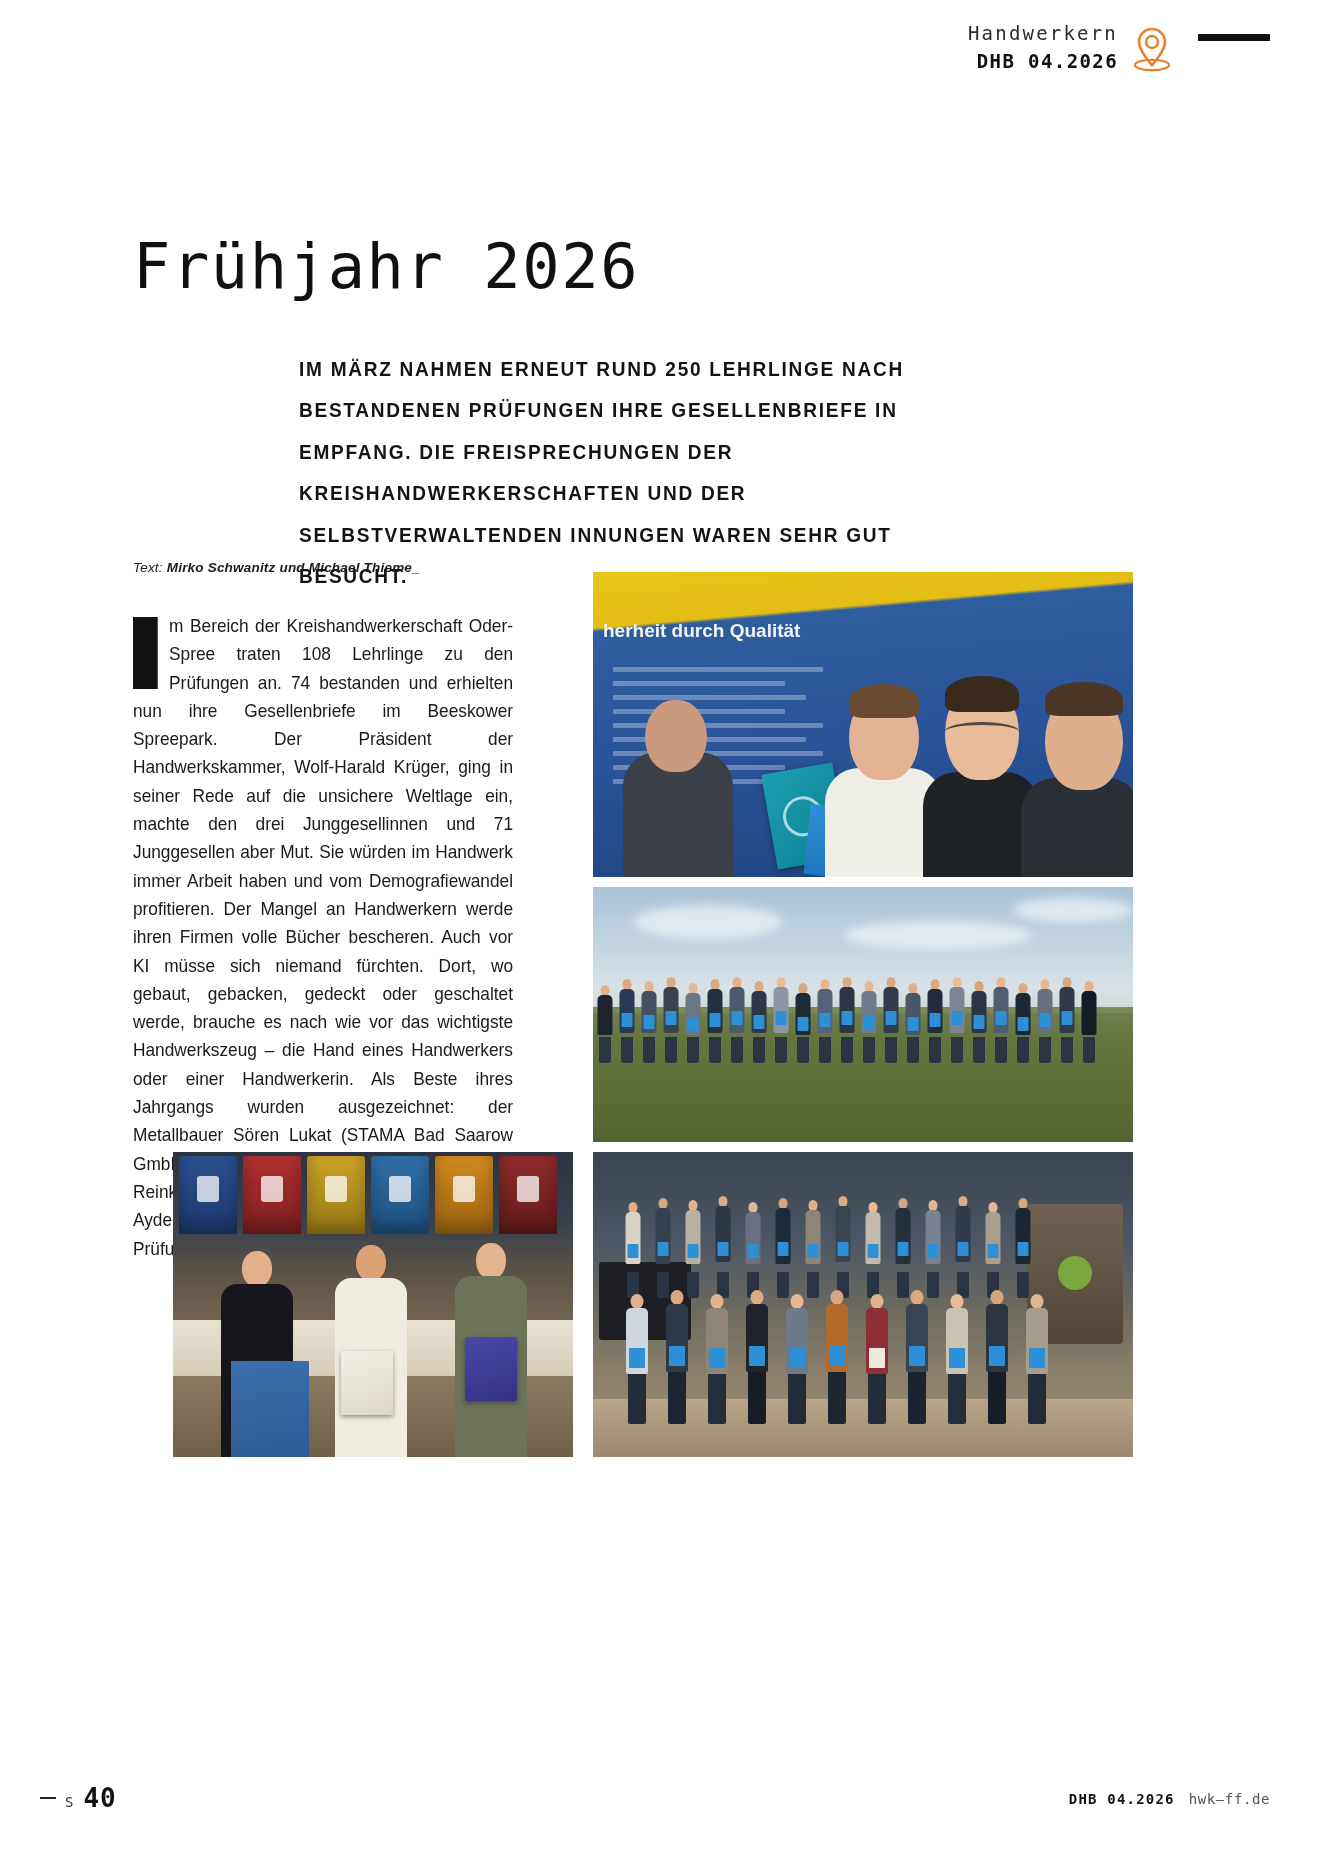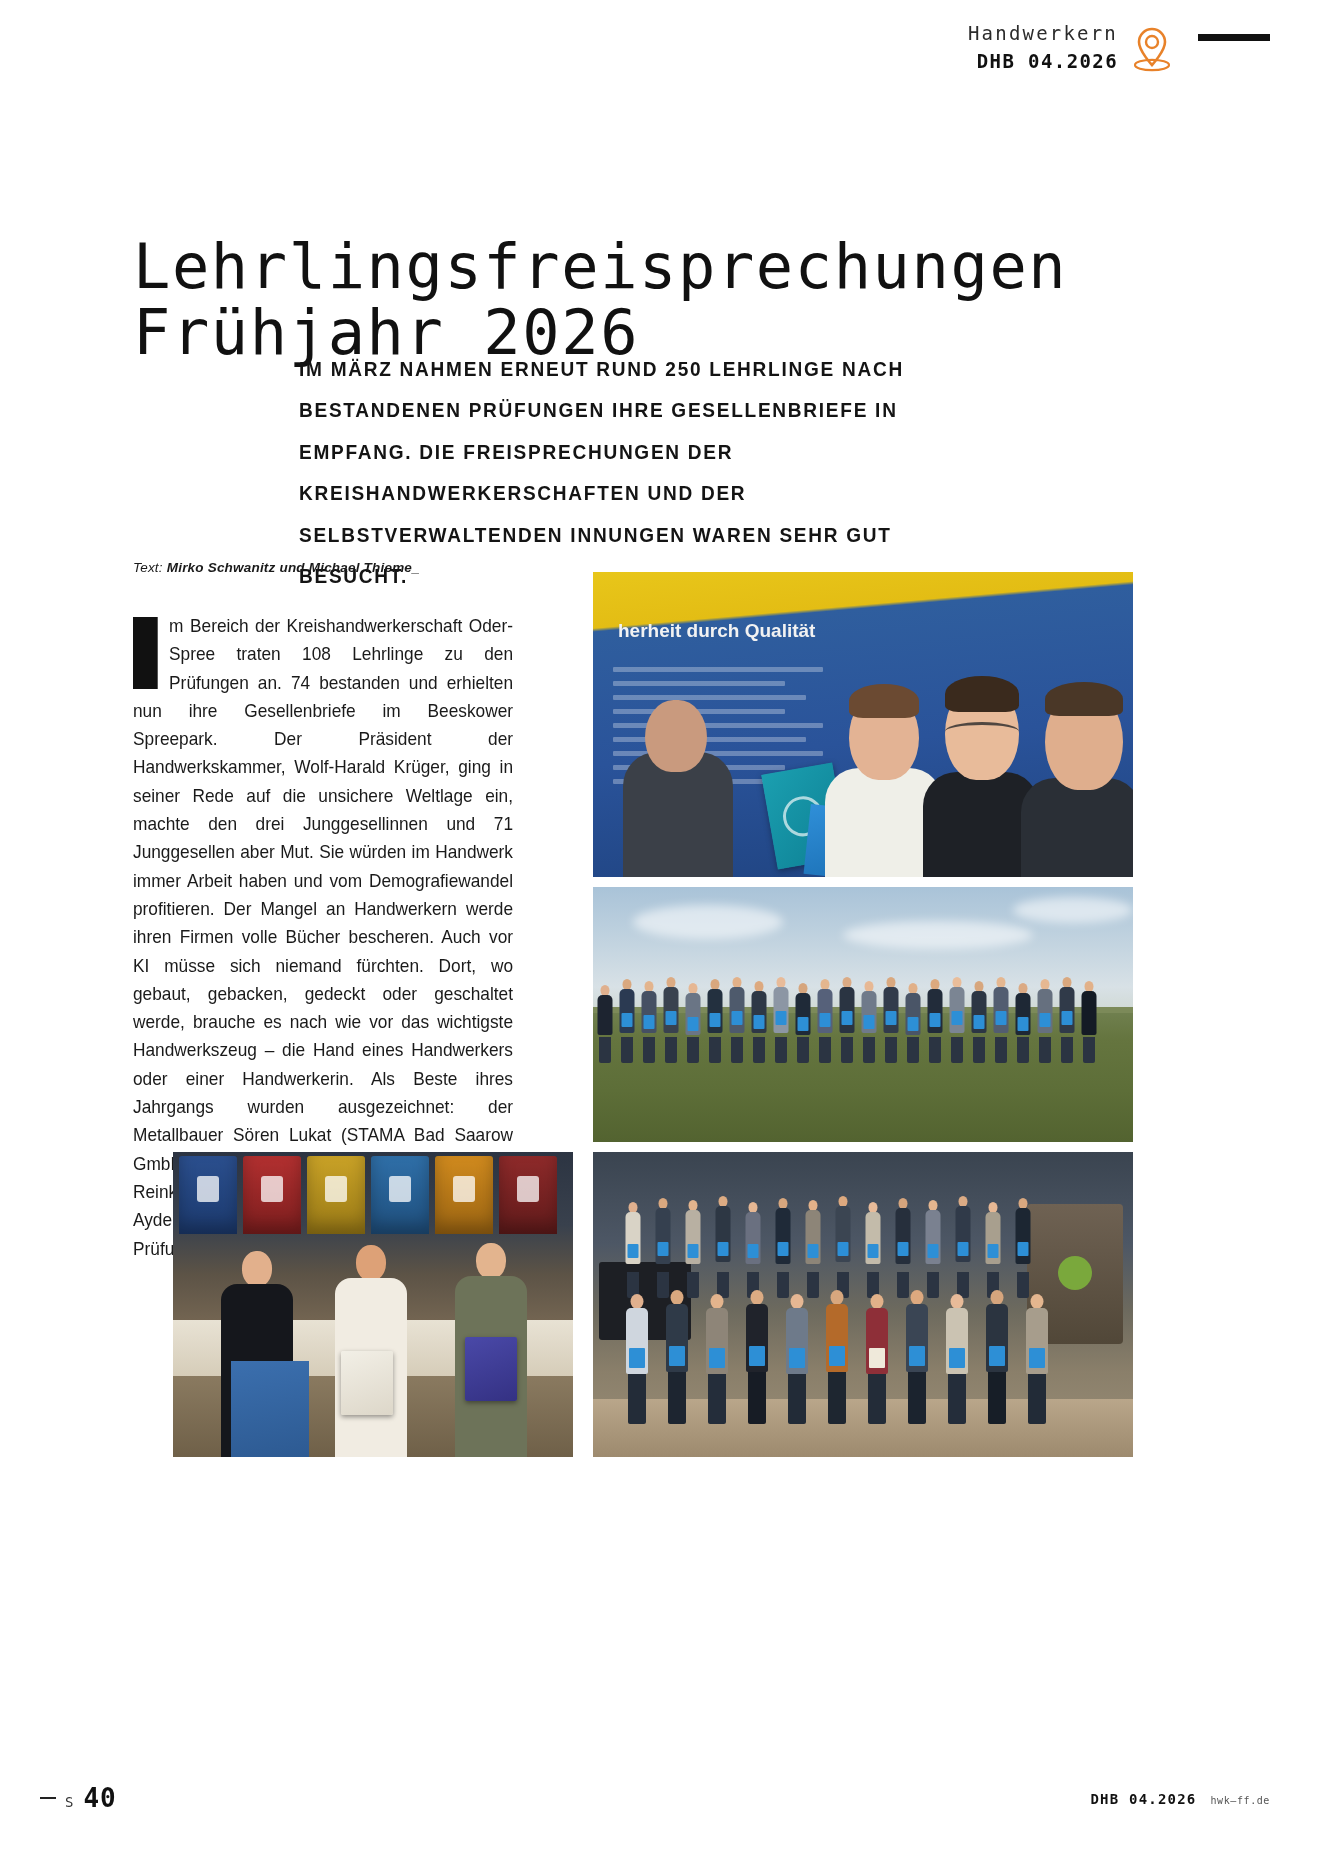--- a/index.html
+++ b/index.html
@@ -141,21 +141,21 @@
     background:
       linear-gradient(175deg, #e8c61a 0%, #e3bd14 16%, #2f5e9e 17%, #2a539a 55%, #1f4380 100%);
   }
   .p1-banner-text {
     position: absolute; left: 8px; top: 8px; width: 300px;
     font-weight: 800; font-size: 30px; color: #1f1f1f;
     letter-spacing: 0.5px; white-space: nowrap; overflow: hidden;
   }
   .p1-banner-sub {
     position: absolute; left: 10px; top: 48px; width: 320px;
-    font-weight: 700; font-size: 19px; color: #f2f2f2; white-space: nowrap; margin-left: 15px;
+    font-weight: 700; font-size: 19px; color: #f2f2f2; white-space: nowrap;
   }
   .p1-banner-body {
     position: absolute; left: 20px; top: 95px; width: 210px;
     font-size: 8.5px; line-height: 1.75; color: #dfe6f2;
   }
   .p1-banner-body div { background: rgba(255,255,255,.30); height: 5px; margin-bottom: 9px; border-radius: 1px;}
   .p1-banner-body div:nth-child(2n) { width: 82%; }
   .p1-banner-body div:nth-child(3n) { width: 92%; }
   .head {
     position: absolute; border-radius: 46% 46% 42% 42% / 52% 52% 48% 48%;
@@ -291,41 +291,40 @@
   .footer-right {
     position: absolute; right: 56px; bottom: 68px;
     display: flex; align-items: baseline; gap: 14px;
   }
   .footer-issue {
     font-family: "DejaVu Sans Mono", monospace;
     font-size: 14px; font-weight: 700; letter-spacing: 1.2px; color: #111;
   }
   .footer-url {
     font-family: "DejaVu Sans Mono", monospace;
-    font-size: 10px; letter-spacing: 0.6px; color: #555;
+    font-size: 14px; letter-spacing: 0.6px; color: #555;
   }
 </style>
 </head>
 <body>
 
 <div class="page-header">
   <div class="header-text">
     <div class="header-kicker">Handwerkern</div>
     <div class="header-issue">DHB 04.2026</div>
   </div>
   <svg class="pin-icon" viewBox="0 0 40 48">
     <ellipse cx="20" cy="41" rx="17" ry="5.2" fill="none" stroke="#E8822A" stroke-width="2.2"></ellipse>
     <path d="M20 5 C12.8 5 7 10.8 7 18 C7 27 20 41 20 41 C20 41 33 27 33 18 C33 10.8 27.2 5 20 5 Z" fill="none" stroke="#E8822A" stroke-width="2.6"></path>
     <circle cx="20" cy="18" r="6" fill="none" stroke="#E8822A" stroke-width="2.4"></circle>
   </svg>
   <div class="header-rule"></div>
 </div>
 
 <h1 class="headline">
-  <span class="headline-line">Lehrlingsfreisprechungen</span>
   <span class="headline-line">Frühjahr 2026</span>
 </h1>
 
 <div class="lead">IM MÄRZ NAHMEN ERNEUT RUND 250 LEHRLINGE NACH BESTANDENEN PRÜFUNGEN IHRE GESELLENBRIEFE IN EMPFANG. DIE FREISPRECHUNGEN DER KREISHANDWERKERSCHAFTEN UND DER SELBSTVERWALTENDEN INNUNGEN WAREN SEHR GUT BESUCHT.</div>
 
 <div class="byline">
   <span class="byline-label">Text:</span>
   <span class="byline-names">Mirko Schwanitz und Michael Thieme_</span>
 </div>
 

